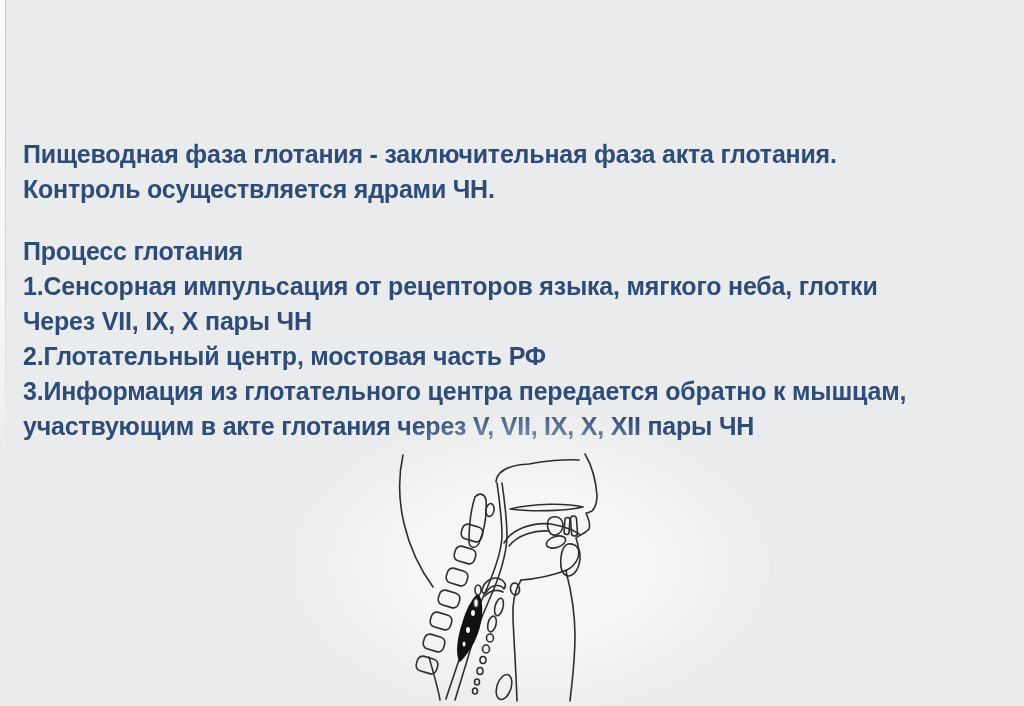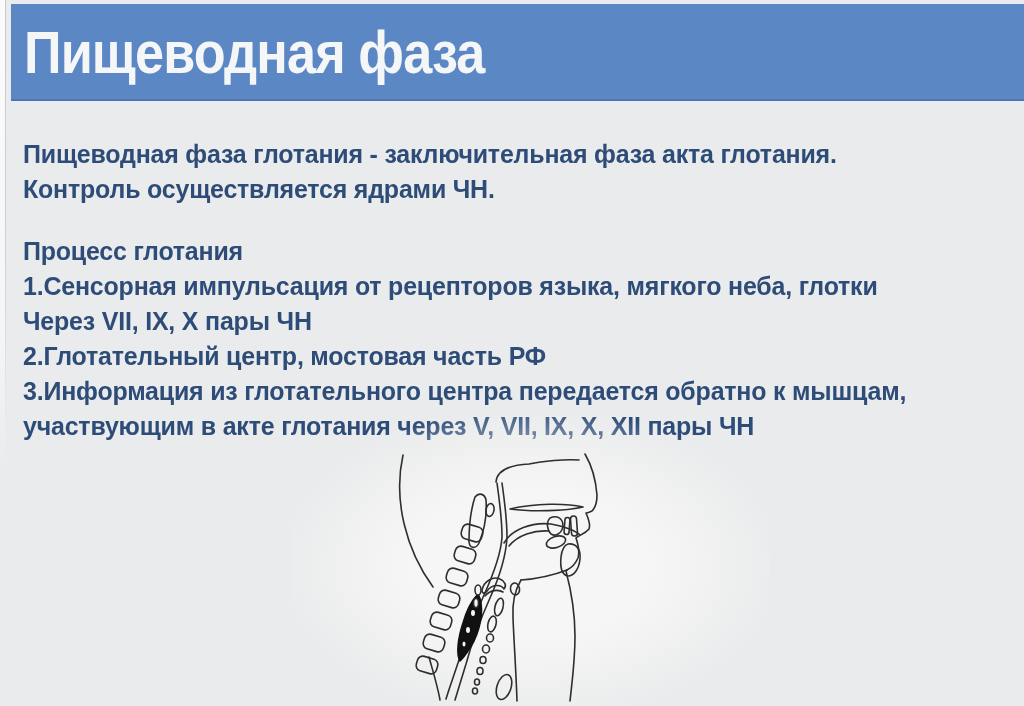--- a/index.html
+++ b/index.html
@@ -61,23 +61,20 @@
   .anatomy-figure svg{display:block;}
 </style>
 </head>
 <body>
 
 <div class="slide">
 
   <div class="edge-strip"></div>
   <div class="edge-line"></div>
 
-  <div class="header-bar">
-    <h1 class="slide-title">Пищеводная фаза</h1>
-  </div>
 
   <div class="body-text">
     <div class="para-1">
       <div class="text-line">Пищеводная фаза глотания - заключительная фаза акта глотания.</div>
       <div class="text-line">Контроль осуществляется ядрами ЧН.</div>
     </div>
     <div class="para-2">
       <div class="text-line">Процесс глотания</div>
       <div class="text-line">1.Сенсорная импульсация от рецепторов языка, мягкого неба, глотки</div>
       <div class="text-line">Через VII, IX, X пары ЧН</div>

